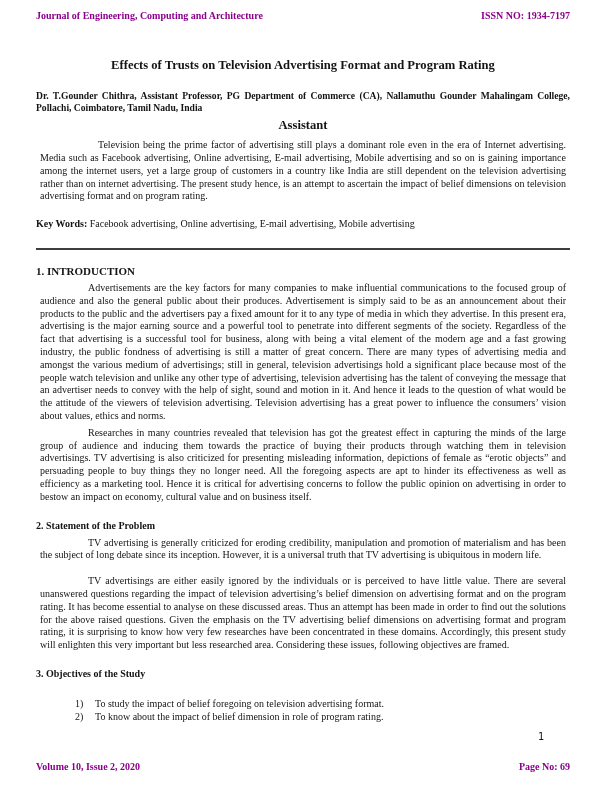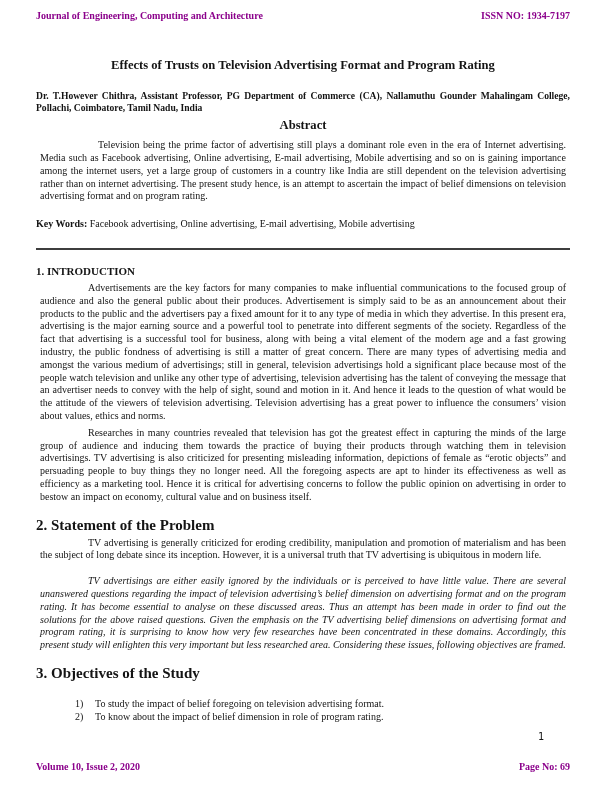--- a/index.html
+++ b/index.html
@@ -63,26 +63,26 @@
     margin: 17px 0 0 0;
   }
   .sec-heading-caps {
     margin: 15px 0 0 0;
     font-size: 11px;
     font-weight: bold;
     line-height: 13px;
   }
   .sec-heading-big {
     margin: 14px 0 0 0;
-    font-size: 15px;
+    font-size: 10px;
     font-weight: bold;
     line-height: 15px;
   }
   .body-para { text-indent: 48px; }
-  .gap-above { margin-top: 13px; font-style: italic; }
+  .gap-above { margin-top: 13px; }
   .objectives {
     margin: 16px 0 0 0;
     padding: 0;
     list-style: none;
   }
   .objective-item {
     display: flex;
     font-size: 10px;
     line-height: 13.5px;
   }
@@ -113,23 +113,23 @@
 
 <div class="page">
 
   <div class="running-header">
     <span>Journal of Engineering, Computing and Architecture</span>
     <span>ISSN NO: 1934-7197</span>
   </div>
 
   <h1 class="paper-title">Effects of Trusts on Television Advertising Format and Program Rating</h1>
 
-  <p class="author-line"><span>Dr. T.However Chithra, </span><span class="affiliation">Assistant Professor, PG Department of Commerce (CA), Nallamuthu Gounder Mahalingam College, Pollachi, Coimbatore, Tamil Nadu, India</span></p>
+  <p class="author-line"><span>Dr. T.Gounder Chithra, </span><span class="affiliation">Assistant Professor, PG Department of Commerce (CA), Nallamuthu Gounder Mahalingam College, Pollachi, Coimbatore, Tamil Nadu, India</span></p>
 
-  <h2 class="abstract-heading">Abstract</h2>
+  <h2 class="abstract-heading">Assistant</h2>
 
   <p class="para abstract-body">Television being the prime factor of advertising still plays a dominant role even in the era of Internet advertising. Media such as Facebook advertising, Online advertising, E-mail advertising, Mobile advertising and so on is gaining importance among the internet users, yet a large group of customers in a country like India are still dependent on the television advertising rather than on internet advertising. The present study hence, is an attempt to ascertain the impact of belief dimensions on television advertising format and on program rating.</p>
 
   <p class="keywords"><span class="kw-label">Key Words: </span><span>Facebook advertising, Online advertising, E-mail advertising, Mobile advertising</span></p>
 
   <hr class="divider">
 
   <h3 class="sec-heading-caps">1. INTRODUCTION</h3>
   <p class="para body-para">Advertisements are the key factors for many companies to make influential communications to the focused group of audience and also the general public about their produces. Advertisement is simply said to be as an announcement about their products to the public and the advertisers pay a fixed amount for it to any type of media in which they advertise. In this present era, advertising is the major earning source and a powerful tool to penetrate into different segments of the society. Regardless of the fact that advertising is a successful tool for business, along with being a vital element of the modern age and a fast growing industry, the public fondness of advertising is still a matter of great concern. There are many types of advertising media and amongst the various medium of advertisings; still in general, television advertisings hold a significant place because most of the people watch television and unlike any other type of advertising, television advertising has the talent of conveying the message that an advertiser needs to convey with the help of sight, sound and motion in it. And hence it leads to the question of what would be the attitude of the viewers of television advertising. Television advertising has a great power to influence the consumers’ vision about values, ethics and norms.</p>
   <p class="para body-para">Researches in many countries revealed that television has got the greatest effect in capturing the minds of the large group of audience and inducing them towards the practice of buying their products through watching them in television advertisings. TV advertising is also criticized for presenting misleading information, depictions of female as “erotic objects” and persuading people to buy things they no longer need. All the foregoing aspects are apt to hinder its effectiveness as well as efficiency as a marketing tool. Hence it is critical for advertising concerns to follow the public opinion on advertising in order to bestow an impact on economy, cultural value and on business itself.</p>

